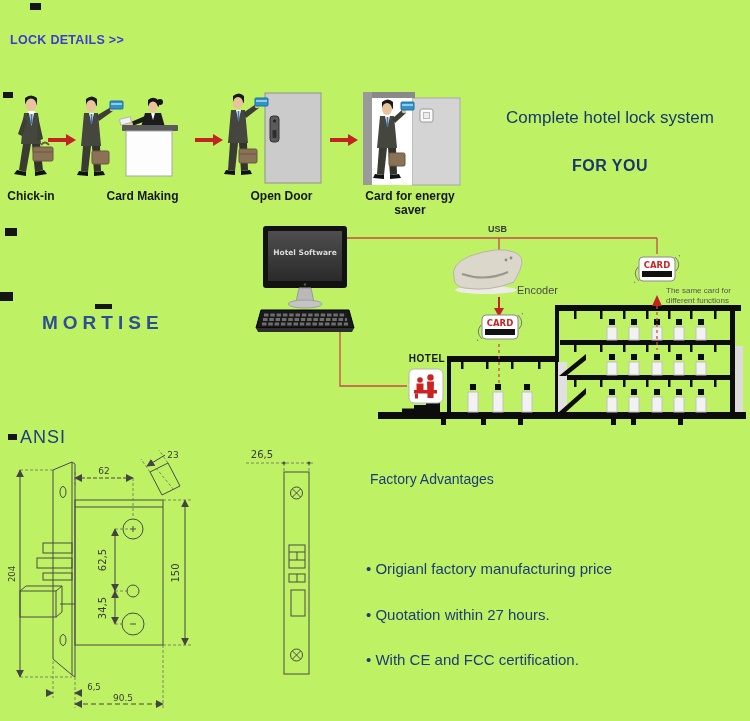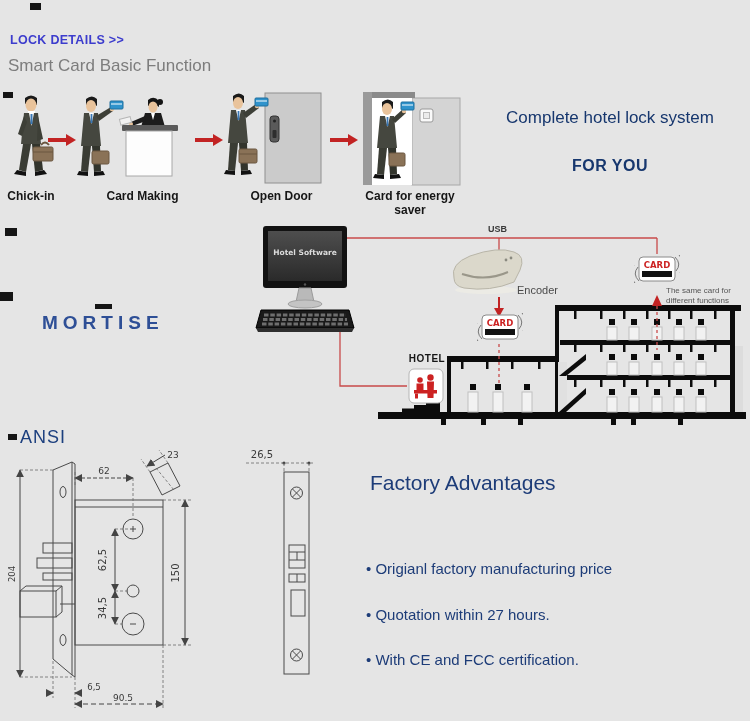--- a/index.html
+++ b/index.html
@@ -1,27 +1,27 @@
 <!DOCTYPE html>
 <html><head>
 <meta charset="utf-8">
 <style>
   html,body{margin:0;padding:0;background:#fff;}
-  #canvas{position:relative;width:750px;height:721px;background:#e5e5e5;overflow:hidden;
+  #canvas{position:relative;width:750px;height:721px;background:#bef264;overflow:hidden;
           font-family:"Liberation Sans",sans-serif;}
   .abs{position:absolute;}
   .glitch{position:absolute;background:#151515;}
   .link{color:#3c3ccd;font-weight:bold;font-size:12.5px;letter-spacing:.3px;cursor:pointer;}
   .pagetitle{color:#7d7d7d;font-size:17px;}
   .steplbl{color:#161616;font-weight:bold;font-size:12px;text-align:center;}
   .promo1{color:#17376e;font-size:17px;text-align:center;}
   .promo2{color:#17376e;font-size:16px;font-weight:bold;text-align:center;letter-spacing:.5px;}
   .mortise{color:#2e4f96;font-size:19px;font-weight:bold;letter-spacing:5px;}
   .ansi{color:#1c3f7e;font-size:18px;letter-spacing:1px;}
-  .advtitle{color:#1d3c78;font-size:21px;}
+  .advtitle{color:#1d3c78;font-size:14px;}
   .advitem{color:#1d3c78;font-size:15px;white-space:nowrap;}
   .tinybold{font-size:9px;font-weight:bold;color:#3a3a3a;}
   .enclbl{font-size:11px;color:#4a4a4a;}
   .hotellbl{font-size:10px;font-weight:bold;color:#161616;letter-spacing:.5px;}
   .note{font-size:8px;color:#555;line-height:9.5px;}
   svg{display:block;}
   svg text{font-family:"DejaVu Sans",sans-serif;}
   .dimtxt{font-size:9px;fill:#3a3a3a;}
   .tech{stroke:#4a4a4a;stroke-width:1;fill:none;}
   .techd{stroke:#6a6a6a;stroke-width:0.8;fill:none;stroke-dasharray:3 2;}
@@ -32,21 +32,20 @@
 <div id="canvas">
 
   <div class="glitch" style="left:30px;top:3px;width:11px;height:7px;"></div>
   <div class="glitch" style="left:3px;top:92px;width:10px;height:6px;"></div>
   <div class="glitch" style="left:5px;top:228px;width:12px;height:8px;"></div>
   <div class="glitch" style="left:0px;top:292px;width:13px;height:9px;"></div>
   <div class="glitch" style="left:95px;top:304px;width:17px;height:5px;"></div>
   <div class="glitch" style="left:8px;top:434px;width:9px;height:6px;"></div>
 
   <div class="abs link" style="left:10px;top:33px;">LOCK DETAILS &gt;&gt;</div>
-  <div class="abs pagetitle" style="left:8px;top:56px;">Smart Card Basic Function</div>
 
   <svg class="abs" style="left:5px;top:95px;" width="55" height="95" viewBox="0 0 55 95">
     <path d="M20,3 q6,-5 12,0 l0,7 q-6,-5 -12,-1 z" fill="#1a1a1a"></path>
     <ellipse cx="26" cy="10" rx="5.5" ry="6.5" fill="#e9c39b"></ellipse>
     <path d="M23,16 h7 v4 h-7 z" fill="#fff"></path>
     <path d="M19,18 L33,18 L36,49 L16,49 Z" fill="#45473f"></path>
     <path d="M24,18 L29,18 L26.5,31 Z" fill="#fff"></path>
     <line x1="26.5" y1="19" x2="26.5" y2="29" stroke="#3a78b5" stroke-width="2"></line>
     <path d="M19,21 L13,39 L17,41 L22,27 Z" fill="#3d3f37"></path>
     <path d="M33,21 L38,44 L32,46 Z" fill="#3d3f37"></path>

